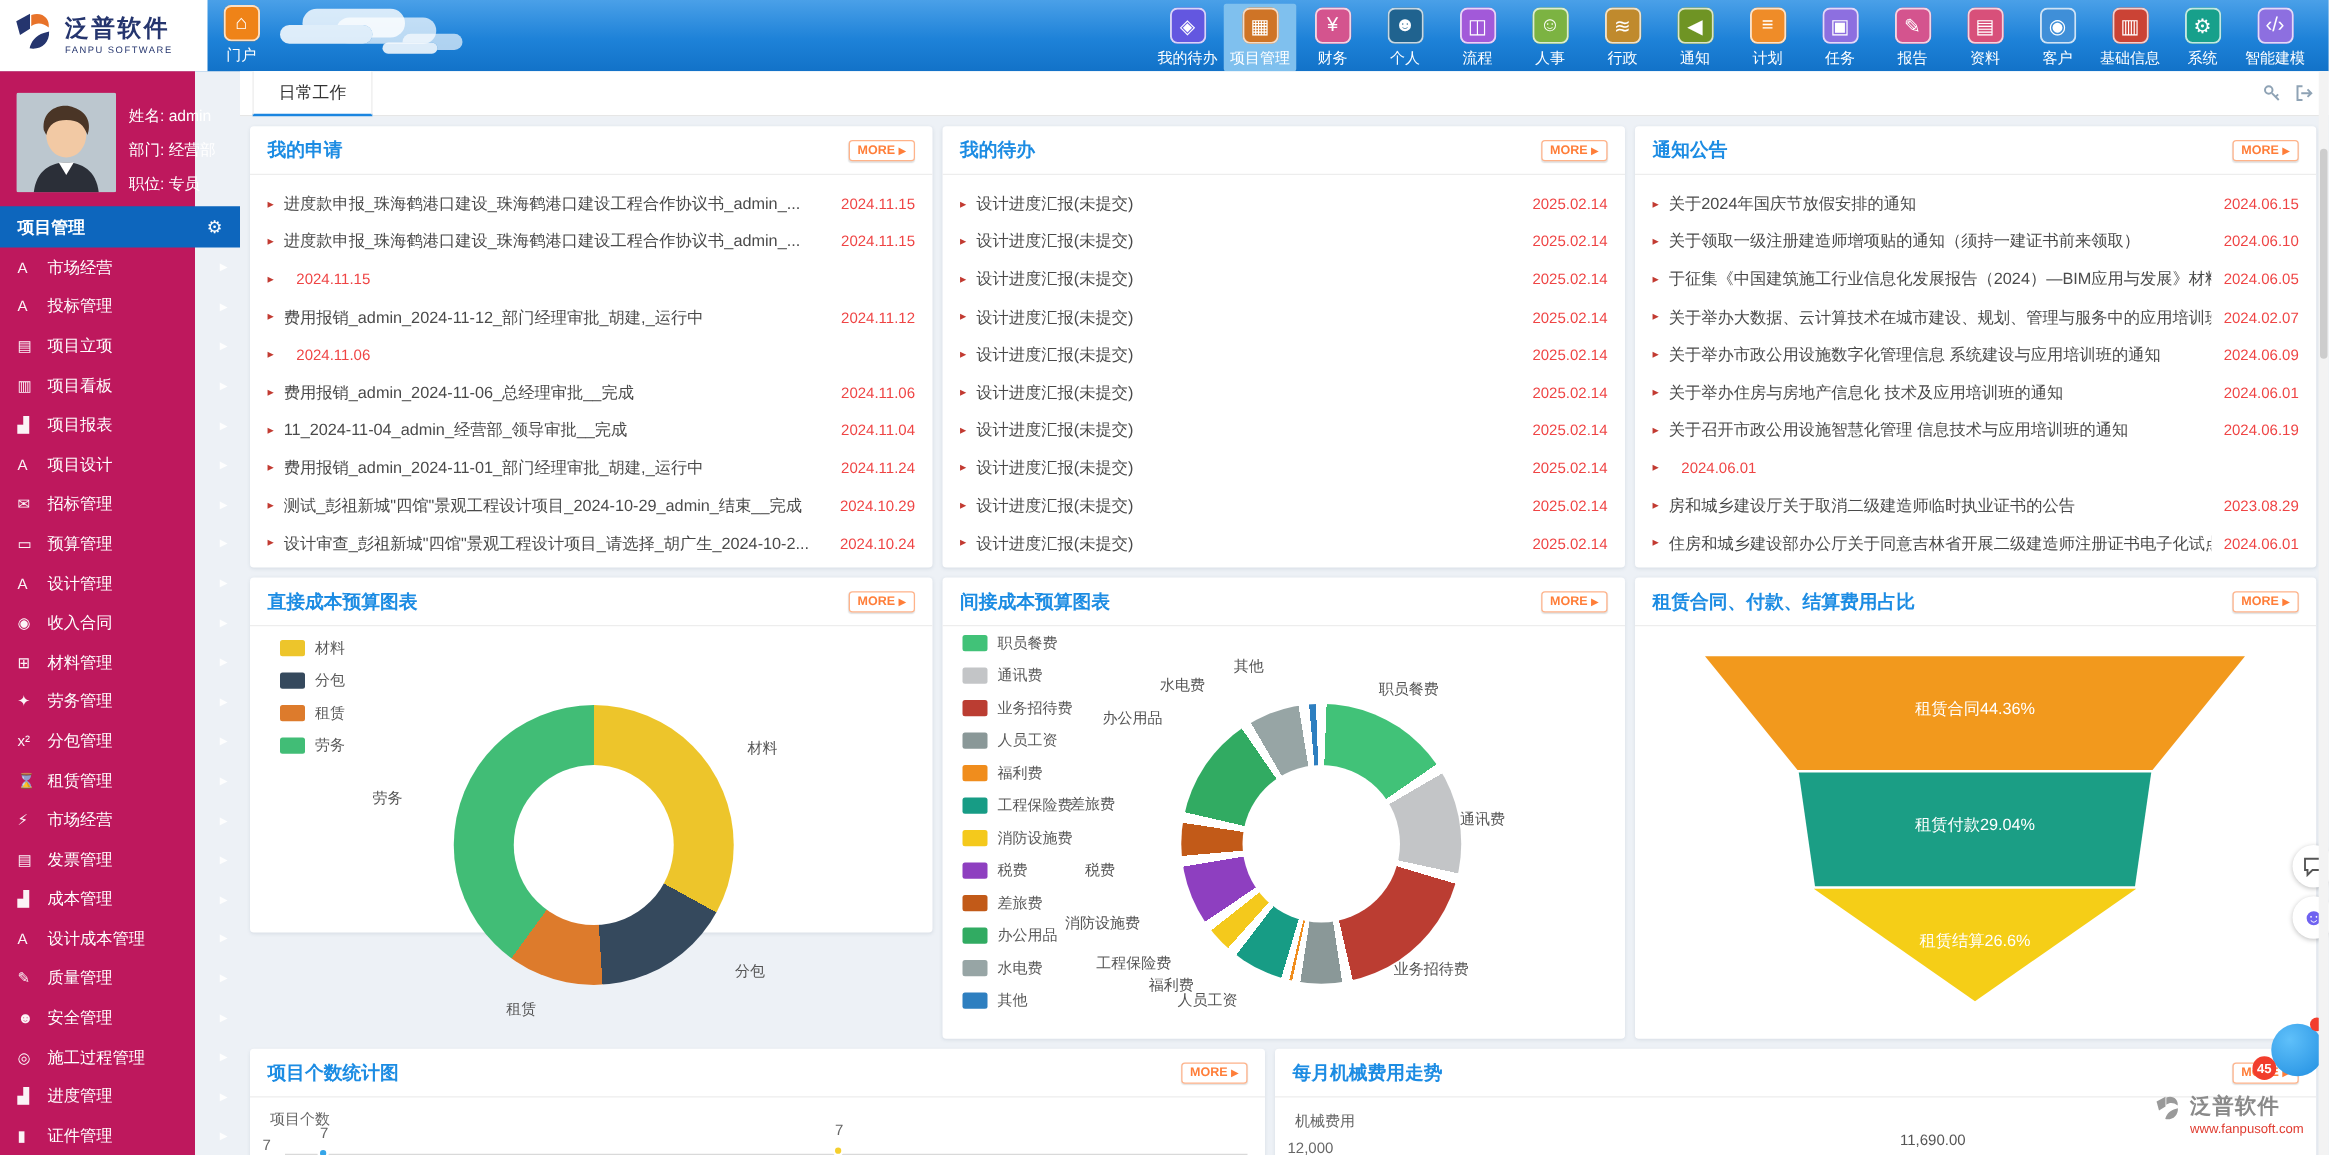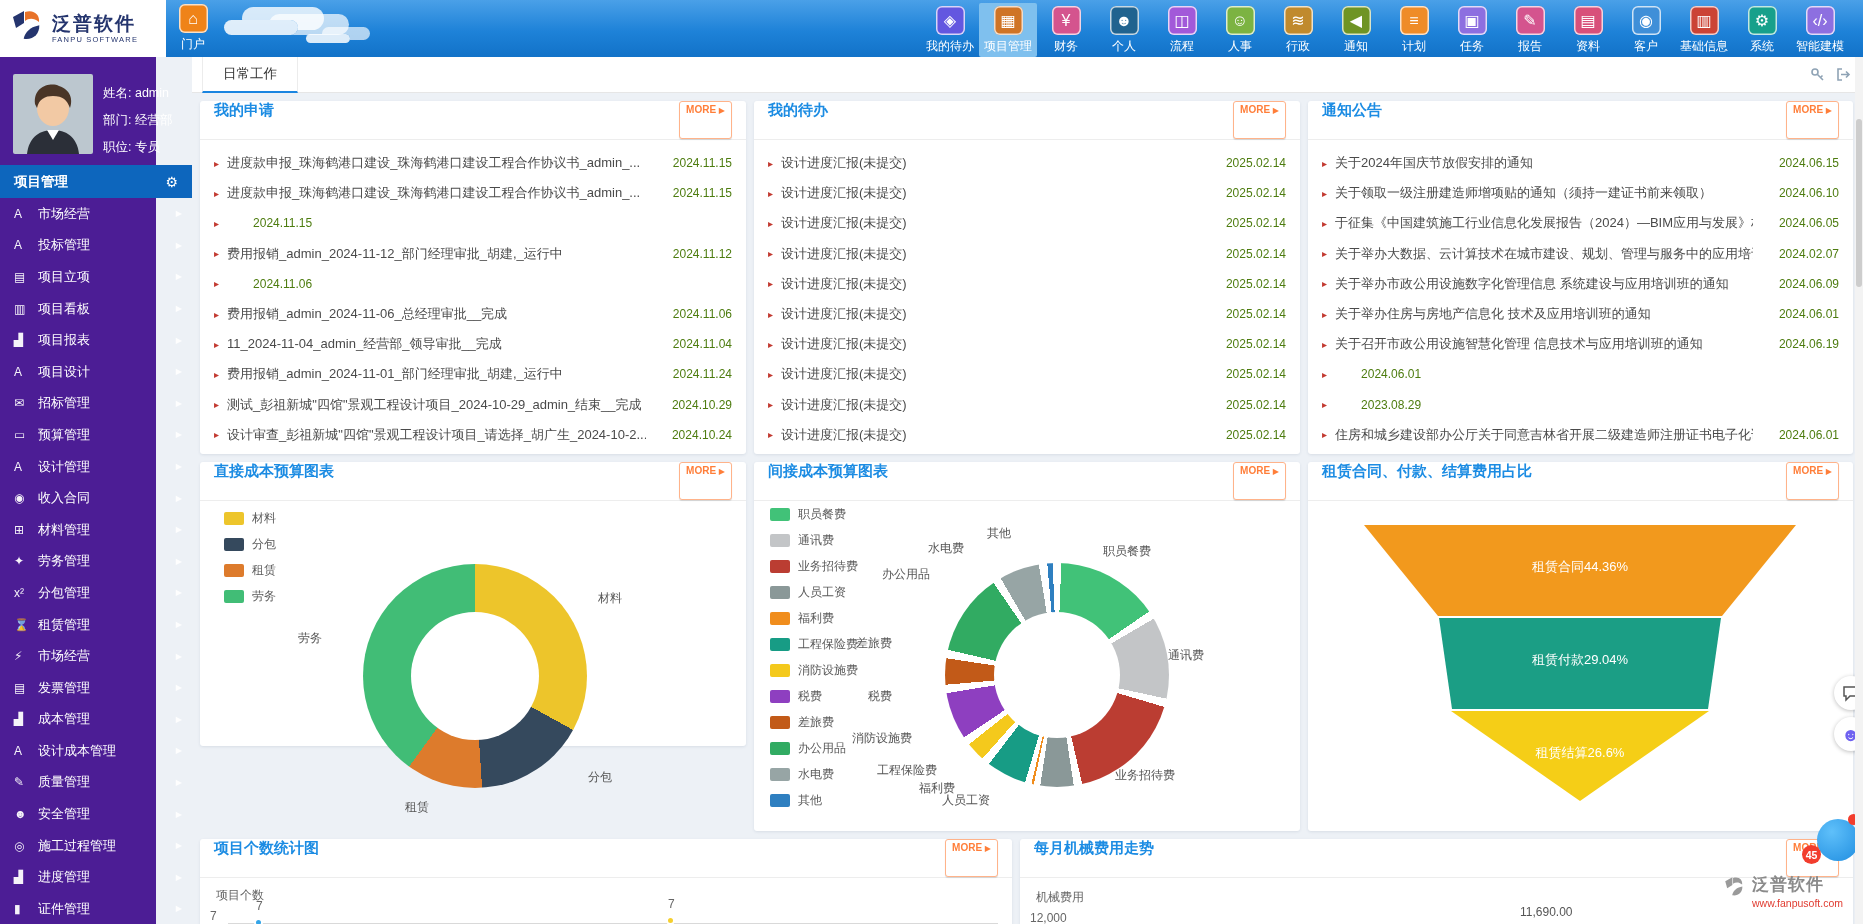--- a/index.html
+++ b/index.html
@@ -19,52 +19,52 @@
   .cloud.c2{left:306px;top:34px;width:44px;height:9px;box-shadow:18px -5px 0 2px rgba(255,255,255,.65)}
   .portal{position:absolute;left:170px;top:4px;width:46px;display:flex;flex-direction:column;align-items:center}
   .tile{width:29px;height:29px;border-radius:6px;color:#fff;display:flex;align-items:center;
         justify-content:center;font-size:16px;box-shadow:inset 0 0 0 1.5px rgba(255,255,255,.75)}
   .mlabel{color:#fff;font-size:12px;margin-top:3px;white-space:nowrap}
   .top-menu{position:absolute;left:921px;top:3px;display:flex}
   .menu-item{min-width:54px;display:flex;flex-direction:column;align-items:center;
              padding:3px 2px 2px;border-radius:2px;cursor:pointer}
   .menu-item.active{background:#7fc0ee}
   
-  .sidebar{position:absolute;left:0;top:57px;width:156px;height:867px;background:#4c1d95}
+  .sidebar{position:absolute;left:0;top:57px;width:156px;height:867px;background:#be185d}
   .avatar{position:absolute;left:13px;top:17px;width:80px;height:80px;border-radius:2px;overflow:hidden}
   .uline{position:absolute;left:103px;color:#fff;font-size:12.5px;white-space:nowrap}
   .side-header{position:absolute;left:0;top:108px;width:192px;height:33px;background:#0d66bd;
                color:#fff;font-size:13.5px;font-weight:bold;display:flex;align-items:center;
                padding:0 14px;box-sizing:border-box;justify-content:space-between}
   .gear{font-size:14px;cursor:pointer}
   .side-menu{position:absolute;left:0;top:141px;width:192px;bottom:0;overflow:hidden}
   .side-item{height:31.6px;display:flex;align-items:center;padding:0 10px 0 14px;color:#fff;
              font-size:13px;cursor:pointer;position:relative}
   .sicon{width:24px;font-size:12px;text-align:left;opacity:.95}
   .slabel{flex:1;white-space:nowrap}
   .schev{font-size:8px;opacity:.95}
   
   .tabstrip{position:absolute;left:192px;top:57px;width:1671px;height:36px;background:#fff;
             border-bottom:1px solid #e6e6e6;box-sizing:border-box}
   .tab{position:absolute;left:10px;top:0;height:34px;padding:0 20px;display:flex;align-items:center;
        color:#333;font-size:13.5px;border-left:1px solid #ececec;border-right:1px solid #ececec;
        border-bottom:2px solid #1a85e0;cursor:pointer;background:#fff}
   .tool-ic{position:absolute;top:10px;cursor:pointer}
   .panel{position:absolute;background:#fff;border-radius:3px;box-shadow:0 1px 3px rgba(30,60,90,.10)}
-  .phead{height:38px;border-bottom:1px solid #ededed;display:flex;
+  .phead{height:38px;border-bottom:1px solid #ededed;display:flex;align-items:center;
          justify-content:space-between;padding:0 14px}
   .ptitle{color:#1c8ce3;font-size:15px;font-weight:bold;white-space:nowrap}
   .more{font-size:10px;color:#ff7e39;border:1px solid #ffb38a;border-radius:3px;padding:2px 6px;
         background:#fff;font-weight:bold;cursor:pointer;box-shadow:0 1px 1px rgba(0,0,0,.12);white-space:nowrap}
   .more b{font-size:8px}
   .plist{padding-top:8px}
   .lrow{height:30.2px;display:flex;align-items:center;padding:0 14px;font-size:13px;color:#4a4a4a;cursor:pointer}
   .lbullet{color:#c23a31;font-size:10px;margin-right:8px}
   .ltext{flex:1;white-space:nowrap;overflow:hidden}
-  .ldate{color:#4d7c0f;font-size:12px;margin-left:26px;white-space:nowrap}
+  .ldate{color:#ef4444;font-size:12px;margin-left:10px;white-space:nowrap}
   
   .legend{position:absolute}
   .leg-item{display:flex;align-items:center;margin-bottom:9px;cursor:pointer}
   .swatch{width:20px;height:13px;border-radius:2px;margin-right:8px}
   .leg-lb{font-size:12px;color:#5a5a5a;white-space:nowrap}
   .donut{position:absolute;border-radius:50%}
   .donut::after{content:"";position:absolute;left:50%;top:50%;transform:translate(-50%,-50%);
                 background:#fff;border-radius:50%}
   .callout{position:absolute;font-size:12px;color:#555;white-space:nowrap}
   .mini-lb{position:absolute;font-size:12px;color:#666;white-space:nowrap}
@@ -479,20 +479,21 @@
         <span class="lbullet">▸</span>
         <span class="ltext">关于召开市政公用设施智慧化管理 信息技术与应用培训班的通知</span>
         <span class="ldate">2024.06.19</span>
       </div>
       <div class="lrow">
         <span class="lbullet">▸</span>
         <span class="ldate">2024.06.01</span>
       </div>
       <div class="lrow">
         <span class="lbullet">▸</span>
+        <span class="ltext">房和城乡建设厅关于取消二级建造师临时执业证书的公告</span>
         <span class="ldate">2023.08.29</span>
       </div>
       <div class="lrow">
         <span class="lbullet">▸</span>
         <span class="ltext">住房和城乡建设部办公厅关于同意吉林省开展二级建造师注册证书电子化试点...</span>
         <span class="ldate">2024.06.01</span>
       </div>
     </div>
 </div>
 

